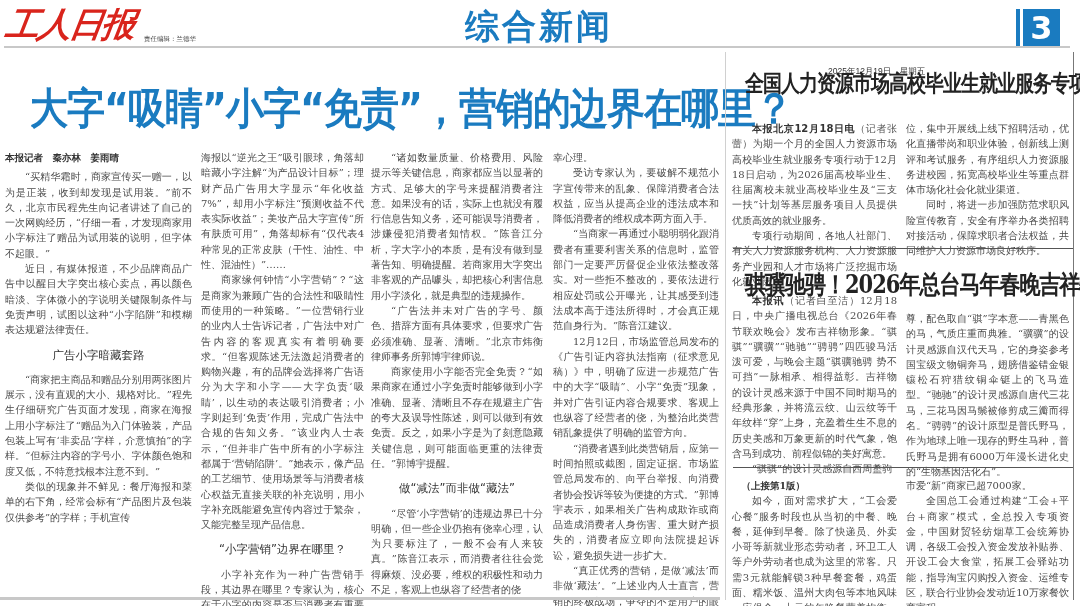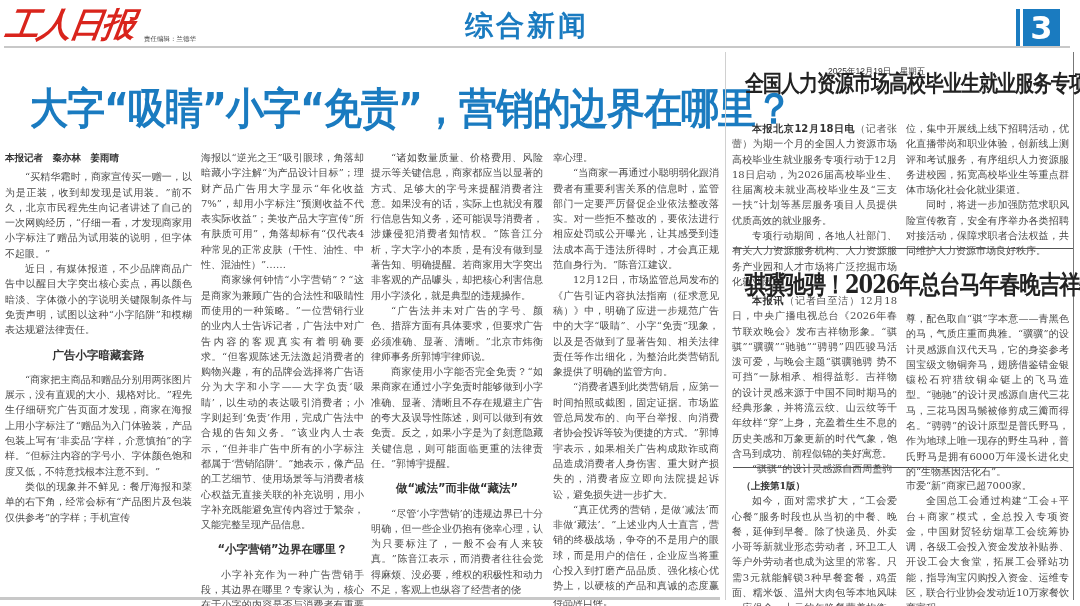--- a/index.html
+++ b/index.html
@@ -6,42 +6,42 @@
   body { width: 1080px; height: 606px; overflow: hidden; position: relative;
          font-family: "DejaVu Serif", "Liberation Serif", serif; color: #3a3a3a; }
 
   
   .masthead { position: absolute; left: 0; top: 0; width: 1080px; height: 47px; }
   .logo { position: absolute; left: 6px; top: 4px; font-family: "DejaVu Serif", serif;
           font-size: 34px; font-weight: bold; font-style: italic; color: #d9241c;
           letter-spacing: -2px; line-height: 40px; transform: skewX(-8deg); }
   .editor { position: absolute; left: 136px; top: 35px; font-size: 6.5px; color: #444;
             font-family: "DejaVu Sans", sans-serif; margin-left: 8px; }
-  .section-title { position: absolute; left: 465px; top: 6px; font-size: 28px; font-weight: bold;
+  .section-title { position: absolute; left: 465px; top: 6px; font-size: 34px; font-weight: bold;
                    color: #1a7bc0; font-family: "DejaVu Sans", sans-serif; letter-spacing: 3px; line-height: 40px; }
   .pub-date { position: absolute; left: 828px; top: 34px; font-size: 8.5px; color: #333;
               font-family: Liberation Sans, sans-serif; margin-top: 32px; }
   .page-badge { position: absolute; left: 1016px; top: 9px; width: 50px; height: 38px; }
   .page-badge .bar { position: absolute; left: 0; top: 0; width: 4px; height: 38px; background: #1a7bc0; }
   .page-badge .num { position: absolute; left: 7px; top: 0; width: 37px; height: 38px; background: #1a7bc0;
                      color: #fff; font-family: "DejaVu Sans", sans-serif; font-weight: bold; font-size: 32px;
                      text-align: center; line-height: 38px; }
   .masthead-rule { position: absolute; left: 4px; top: 46px; width: 1066px; height: 2px; background: #c8c8c8; }
 
   
   .headline { position: absolute; left: 30px; top: 82px; font-family: "DejaVu Sans", sans-serif;
               font-weight: bold; font-size: 38px; color: #1a7bc0; letter-spacing: -1px; line-height: 48px;
               transform: scaleY(1.12); transform-origin: left top; white-space: nowrap; }
 
   
   .col { position: absolute; font-size: 10px; line-height: 15.3px; color: #4a4a4a; text-align: justify; }
   .col p { margin: 0; text-indent: 2em; }
   .col p.noindent { text-indent: 0; }
   .byline { font-weight: bold; color: #333; font-size: 9.5px; text-indent: 0 !important; margin-bottom: 4px !important; }
-  .subhead { font-family: "DejaVu Sans", sans-serif; font-weight: bold; font-size: 11.5px; color: #333;
+  .subhead { font-family: "DejaVu Sans", sans-serif; font-weight: normal; font-size: 11.5px; color: #333;
              text-align: center; text-indent: 0 !important; margin: 10px 0 9px 0 !important; }
 
   .rule-bottom { position: absolute; top: 597px; height: 3px; background: #c8c8c8; }
   .vrule { position: absolute; left: 725px; top: 52px; width: 1px; height: 548px; background: #d0d0d0; }
 
   
   .side-title { position: absolute; font-family: "DejaVu Serif", serif; font-weight: bold; color: #222;
                 white-space: nowrap; letter-spacing: -1px; transform: scaleY(1.2); transform-origin: left top; }
   .hr { position: absolute; height: 1px; background: #555; }
   .side-border { position: absolute; left: 1073px; top: 52px; width: 1px; height: 548px; background: #777; }
@@ -85,22 +85,23 @@
 <div class="col" style="left:371px; top:150px; width:172px;">
   <p>“诸如数量质量、价格费用、风险提示等关键信息，商家都应当以显著的方式、足够大的字号来提醒消费者注意。如果没有的话，实际上也就没有履行信息告知义务，还可能误导消费者，涉嫌侵犯消费者知情权。”陈音江分析，字大字小的本质，是有没有做到显著告知、明确提醒。若商家用大字突出非客观的产品噱头，却把核心利害信息用小字淡化，就是典型的违规操作。</p>
   <p>“广告法并未对广告的字号、颜色、措辞方面有具体要求，但要求广告必须准确、显著、清晰。”北京市炜衡律师事务所郭博宇律师说。</p>
   <p>商家使用小字能否完全免责？“如果商家在通过小字免责时能够做到小字准确、显著、清晰且不存在规避主广告的夸大及误导性陈述，则可以做到有效免责。反之，如果小字是为了刻意隐藏关键信息，则可能面临更重的法律责任。”郭博宇提醒。</p>
   <p class="subhead">做“减法”而非做“藏法”</p>
   <p>“尽管‘小字营销’的违规边界已十分明确，但一些企业仍抱有侥幸心理，认为只要标注了，一般不会有人来较真。”陈音江表示，而消费者往往会觉得麻烦、没必要，维权的积极性和动力不足，客观上也纵容了经营者的侥</p>
 </div>
 
 <div class="col" style="left:553px; top:150px; width:166px;">
   <p class="noindent">幸心理。</p>
+  <p>受访专家认为，要破解不规范小字宣传带来的乱象、保障消费者合法权益，应当从提高企业的违法成本和降低消费者的维权成本两方面入手。</p>
   <p>“当商家一再通过小聪明弱化跟消费者有重要利害关系的信息时，监管部门一定要严厉督促企业依法整改落实。对一些拒不整改的，要依法进行相应处罚或公开曝光，让其感受到违法成本高于违法所得时，才会真正规范自身行为。”陈音江建议。</p>
-  <p>12月12日，市场监管总局发布的《广告引证内容执法指南（征求意见稿）》中，明确了应进一步规范广告中的大字“吸睛”、小字“免责”现象，以及是否做到了显著告知、相关法律责任等作出细化，为整治此类营销乱象提供了明确的监管方向。</p>
+  <p>12月12日，市场监管总局发布的《广告引证内容执法指南（征求意见稿）》中，明确了应进一步规范广告中的大字“吸睛”、小字“免责”现象，并对广告引证内容合规要求、客观上也纵容了经营者的侥，为整治此类营销乱象提供了明确的监管方向。</p>
   <p>“消费者遇到此类营销后，应第一时间拍照或截图，固定证据。市场监管总局发布的、向平台举报、向消费者协会投诉等较为便捷的方式。”郭博宇表示，如果相关广告构成欺诈或商品造成消费者人身伤害、重大财产损失的，消费者应立即向法院提起诉讼，避免损失进一步扩大。</p>
   <p>“真正优秀的营销，是做‘减法’而非做‘藏法’。”上述业内人士直言，营销的终极战场，争夺的不是用户的眼球，而是用户的信任，企业应当将重心投入到打磨产品品质、强化核心优势上，以硬核的产品和真诚的态度赢得品牌口碑。</p>
 </div>
 
 <div class="rule-bottom" style="left:0; width:720px;"></div>
 <div class="vrule"></div>
 <div class="side-border"></div>
 
 <div class="side-title" style="left:745px; top:68px; font-size:19px;">全国人力资源市场高校毕业生就业服务专项行动启动</div>
 <div class="col" style="left:732px; top:121px; width:165px;">

